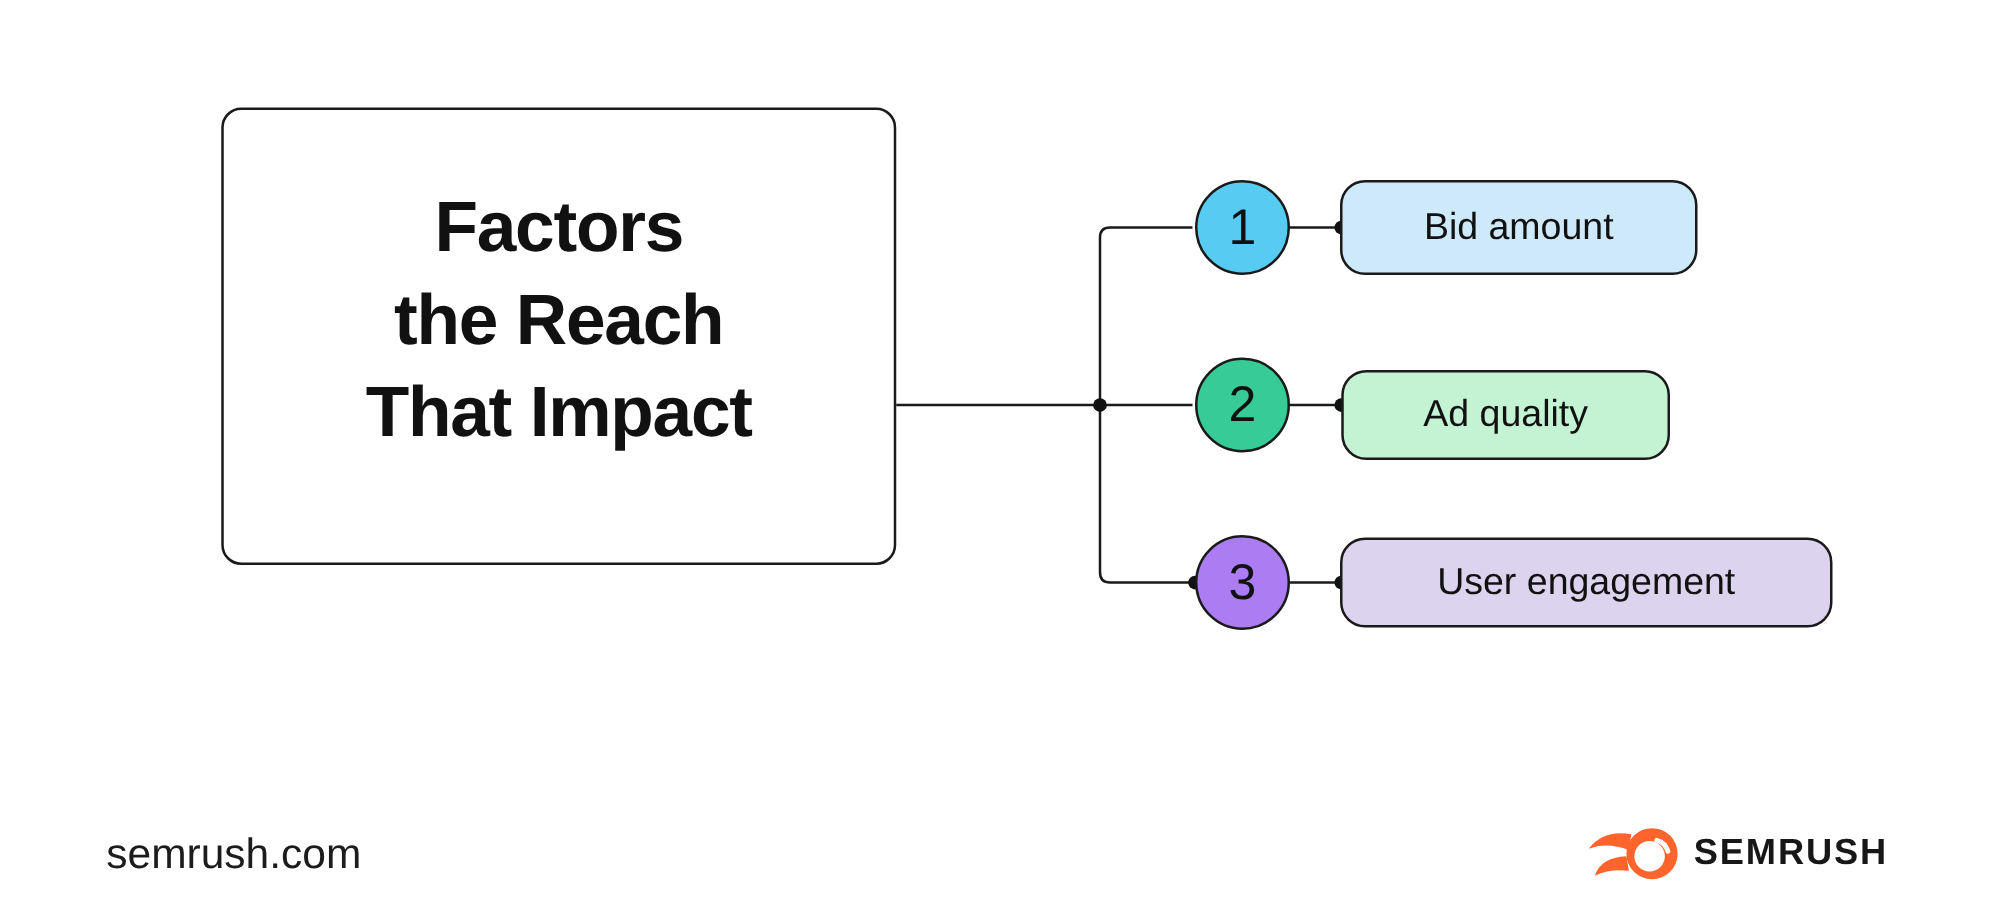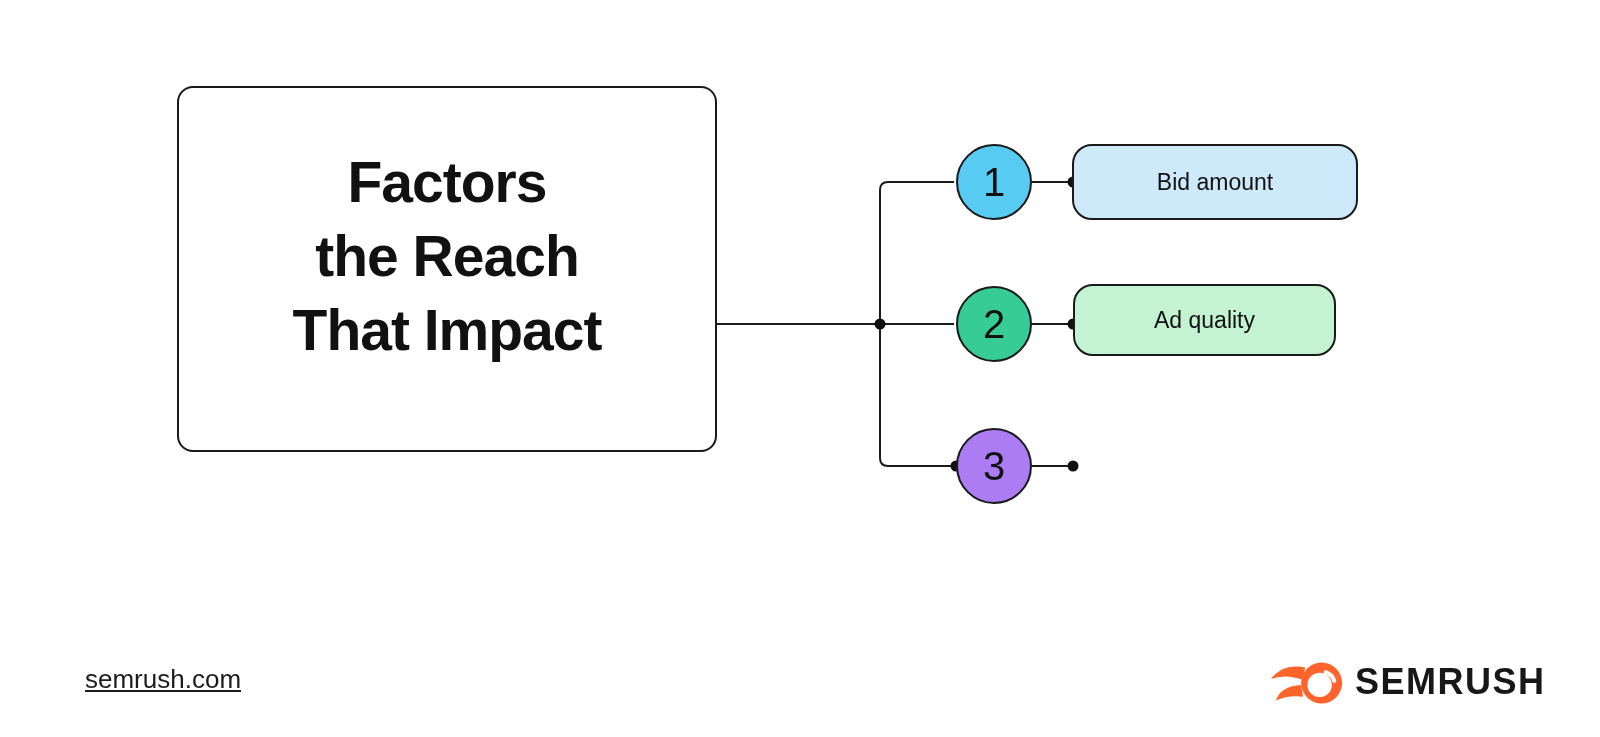--- a/index.html
+++ b/index.html
@@ -71,46 +71,45 @@
 
   
   .label-box {
     position: absolute;
     border: 2px solid #1a1a1a;
     border-radius: 20px;
     box-sizing: border-box;
     display: flex;
     align-items: center;
     justify-content: center;
-    font-size: 23px;
+    font-size: 30px;
     color: #111111;
   }
   .box-1 { left: 1072px; top: 144px; width: 286px; height: 76px; background: #CDE9FA; }
-  .box-2 { left: 1073px; top: 284px; width: 263px; height: 72px; background: #C4F3D3; }
+  .box-2 { left: 1073px; top: 296px; width: 263px; height: 72px; background: #C4F3D3; }
   .box-3 { left: 1072px; top: 430px; width: 394px; height: 72px; background: #DCD3EE; }
 
   
   .site-url {
     position: absolute;
     left: 85px;
     top: 664px;
-    font-size: 26px;
+    font-size: 34px;
     color: #1c1c1c;
-    text-decoration: underline;
   }
   .logo {
     position: absolute;
     left: 1268px;
     top: 658px;
     display: flex;
     align-items: center;
     gap: 9px;
   }
   .logo-text {
-    font-size: 36px;
+    font-size: 29px;
     font-weight: 800;
     letter-spacing: 1.5px;
     color: #171717;
   }
 </style>
 </head>
 <body>
 
 <div class="canvas">
 
@@ -143,20 +142,23 @@
   <div class="label-box box-1">
     <span>Bid amount</span>
   </div>
 
   <div class="num-circle circle-2">2</div>
   <div class="label-box box-2">
     <span>Ad quality</span>
   </div>
 
   <div class="num-circle circle-3">3</div>
+  <div class="label-box box-3">
+    <span>User engagement</span>
+  </div>
 
   <div class="site-url">semrush.com</div>
 
   <div class="logo">
     <svg width="78" height="48" viewBox="0 0 80 48" xmlns="http://www.w3.org/2000/svg">
 
       <path d="M38 9 Q 15 5 3 21 Q 18 15 36 22 Z" fill="#FF642D"></path>
       <path d="M34 27 Q 13 28 8 43 Q 21 37 36 39 Z" fill="#FF642D"></path>
 
       <circle cx="55" cy="25" r="21" fill="#FF642D"></circle>

